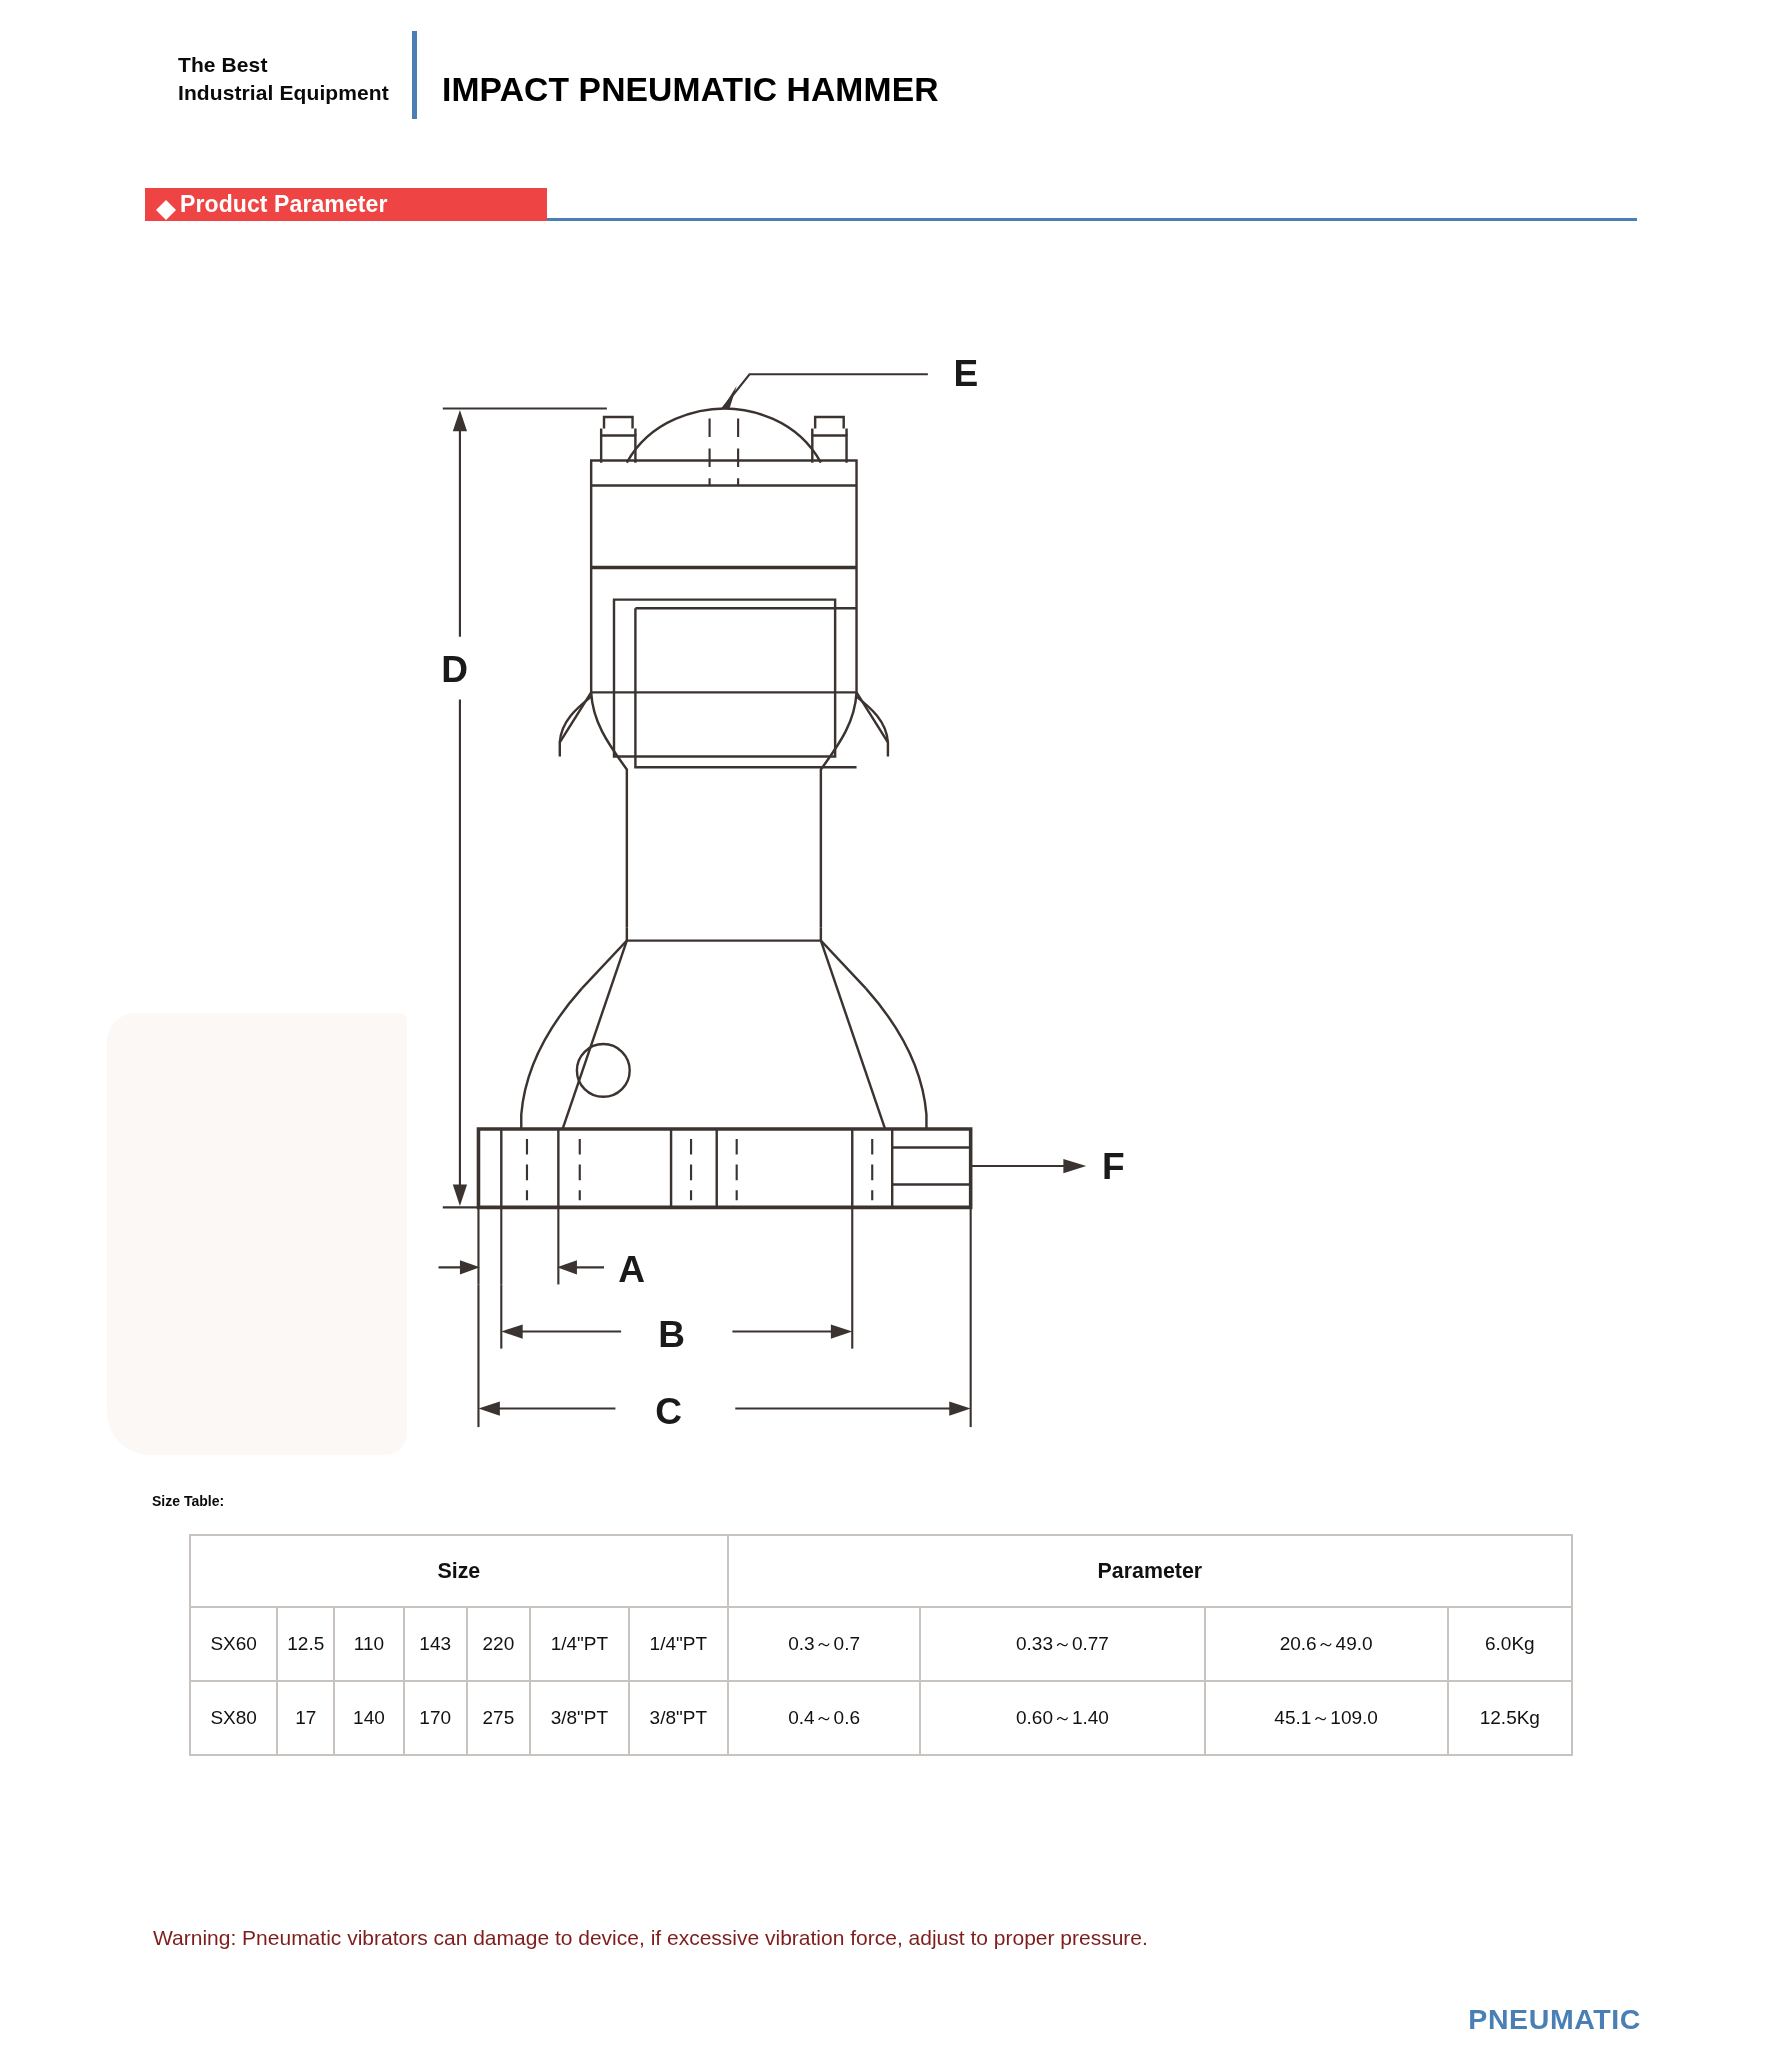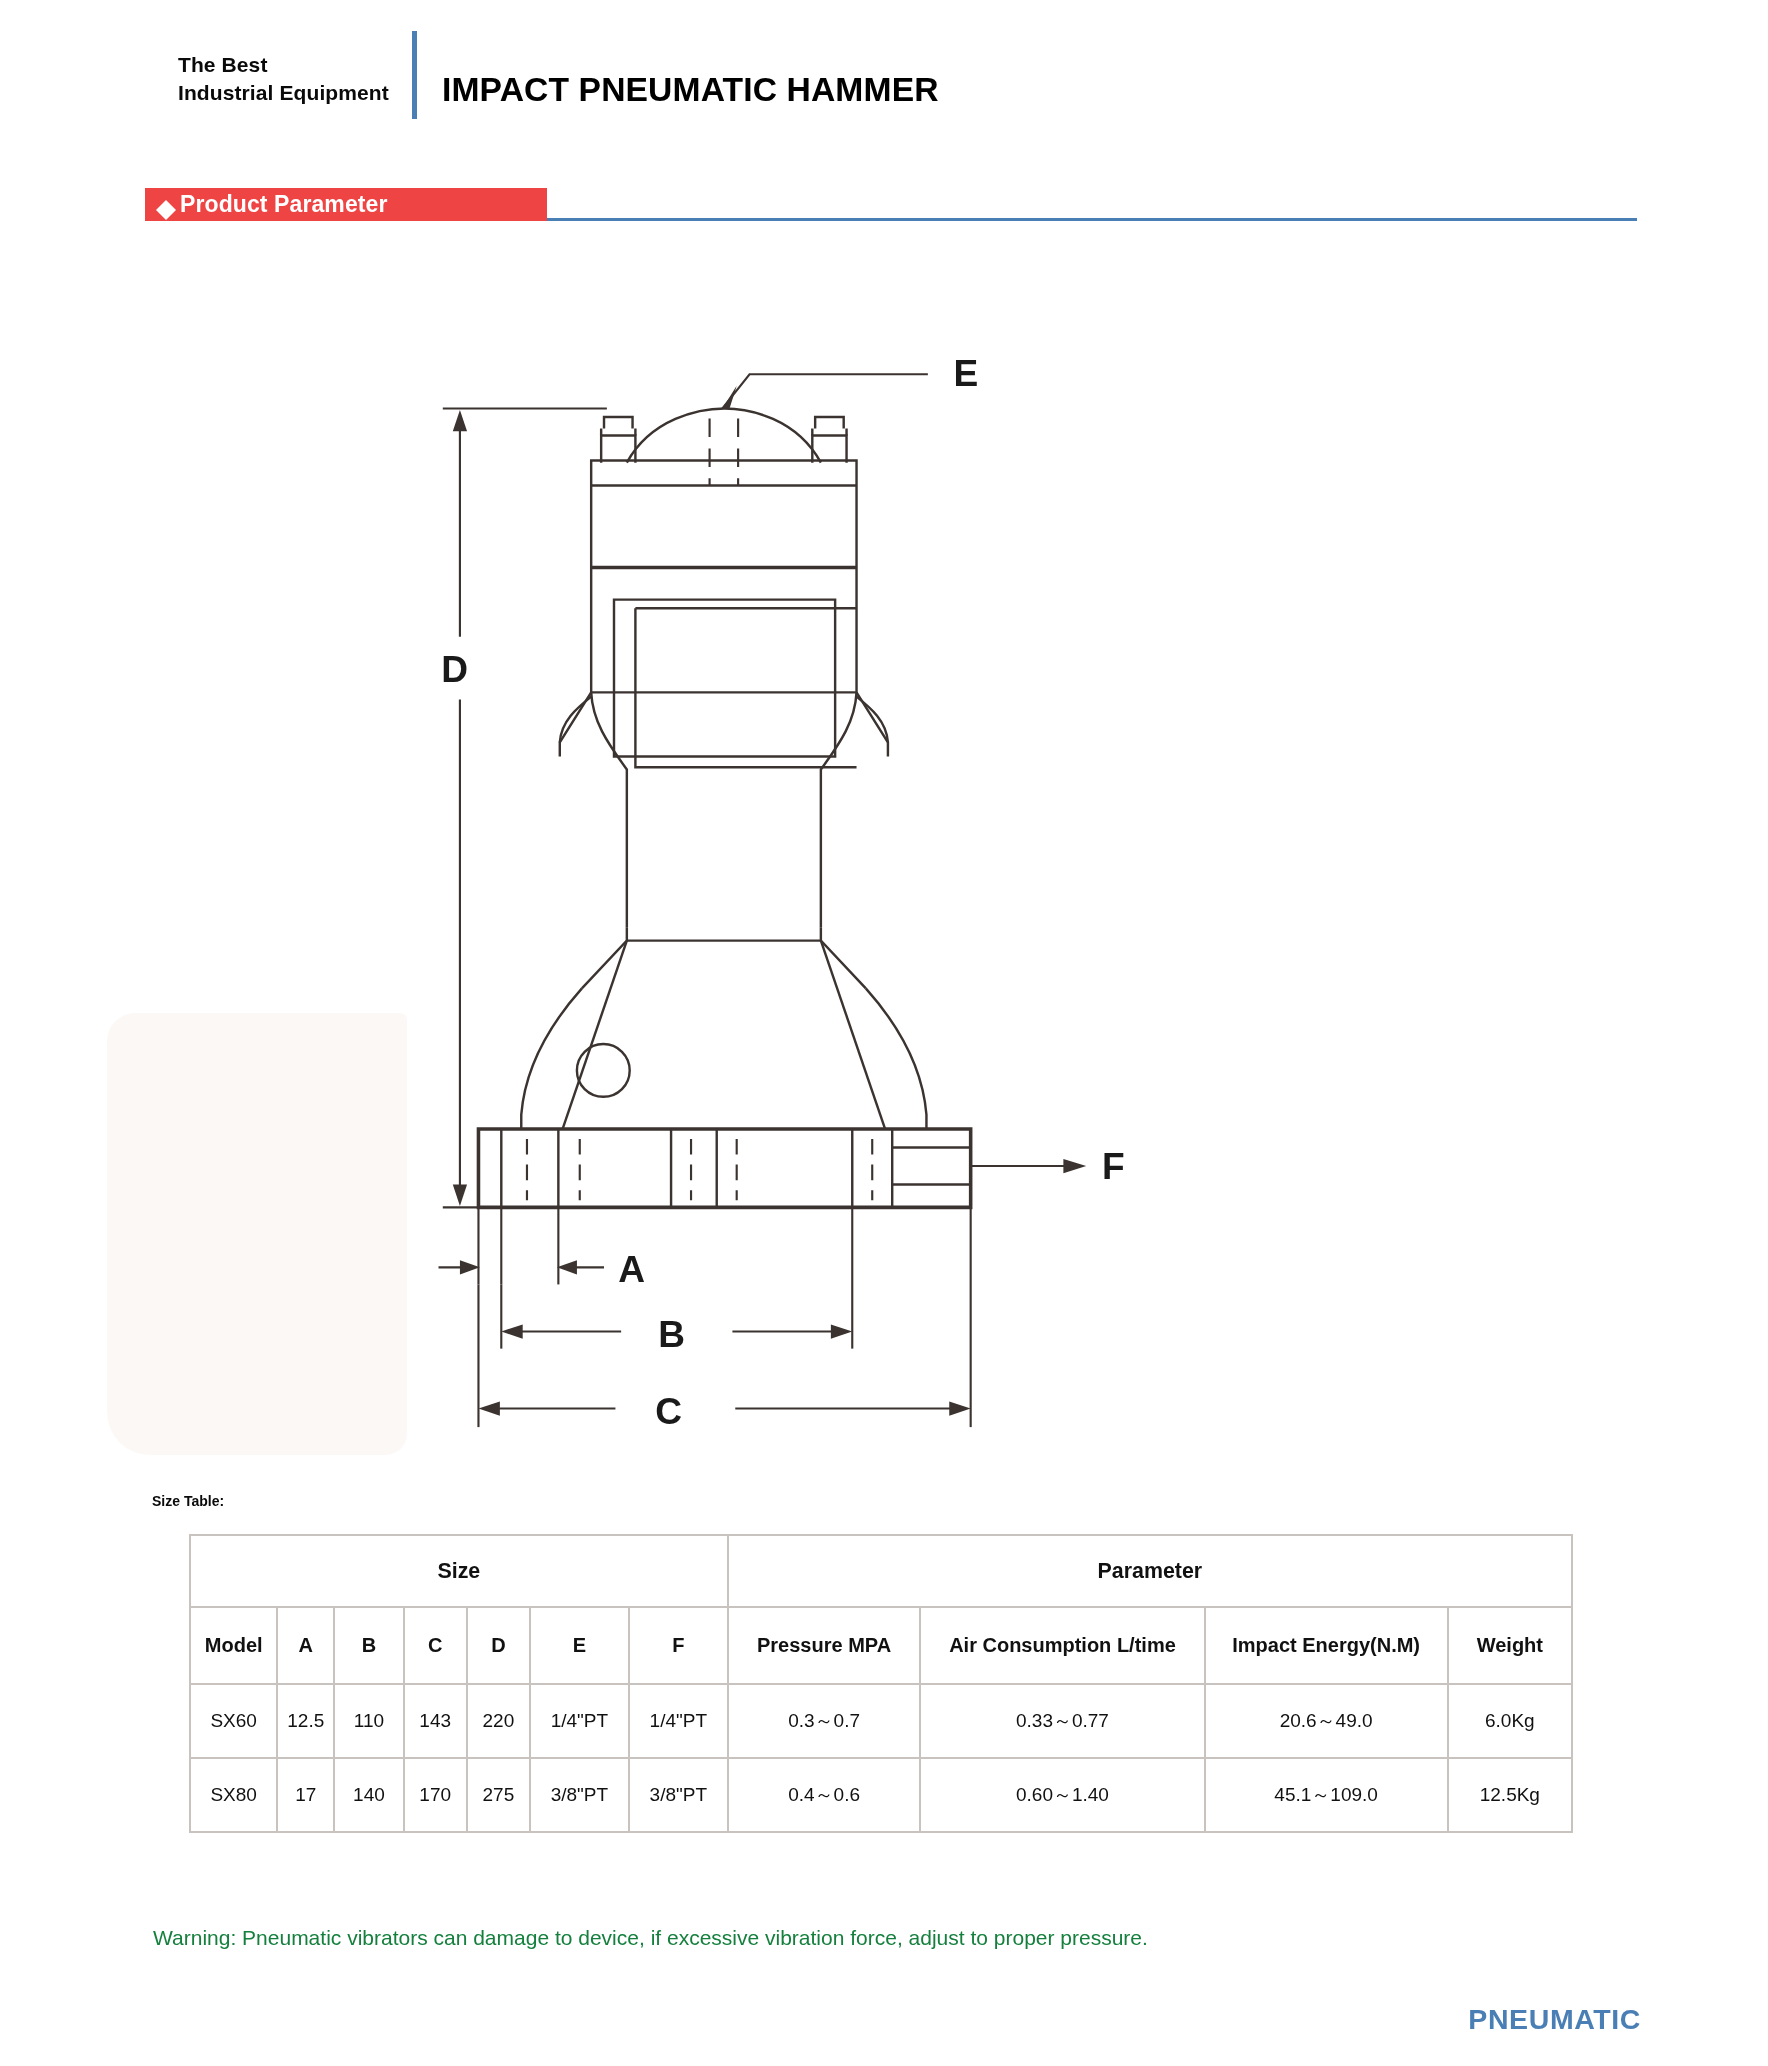--- a/index.html
+++ b/index.html
@@ -184,21 +184,21 @@
     font-size: 20px;
   }
   table.spec td.cell { height: 56px; }
 
   
   .warning {
     position: absolute;
     left: 153px;
     top: 1926px;
     font-size: 21px;
-    color: #15803d;
+    color: #7f1d1d;
     letter-spacing: 0;
     white-space: nowrap;
     z-index: 3;
   }
 
   
   .footer-brand {
     position: absolute;
     right: 128px;
     top: 2003px;
@@ -377,33 +377,20 @@
       <col style="width:94px">
         <col style="width:183px">
         <col style="width:270px">
       <col style="width:231px">
         <col style="width:118px">
     </colgroup>
     <thead>
       <tr>
         <th class="grouphead" colspan="7">Size</th>
         <th class="grouphead" colspan="4">Parameter</th>
-      </tr>
-      <tr>
-        <th class="colhead">Model</th>
-        <th class="colhead">A</th>
-        <th class="colhead">B</th>
-        <th class="colhead">C</th>
-        <th class="colhead">D</th>
-        <th class="colhead">E</th>
-        <th class="colhead">F</th>
-        <th class="colhead">Pressure MPA</th>
-        <th class="colhead">Air Consumption L/time</th>
-        <th class="colhead">Impact Energy(N.M)</th>
-        <th class="colhead">Weight</th>
       </tr>
     </thead>
     <tbody>
       <tr>
         <td class="cell">SX60</td>
         <td class="cell">12.5</td>
         <td class="cell">110</td>
         <td class="cell">143</td>
         <td class="cell">220</td>
         <td class="cell">1/4"PT</td>

